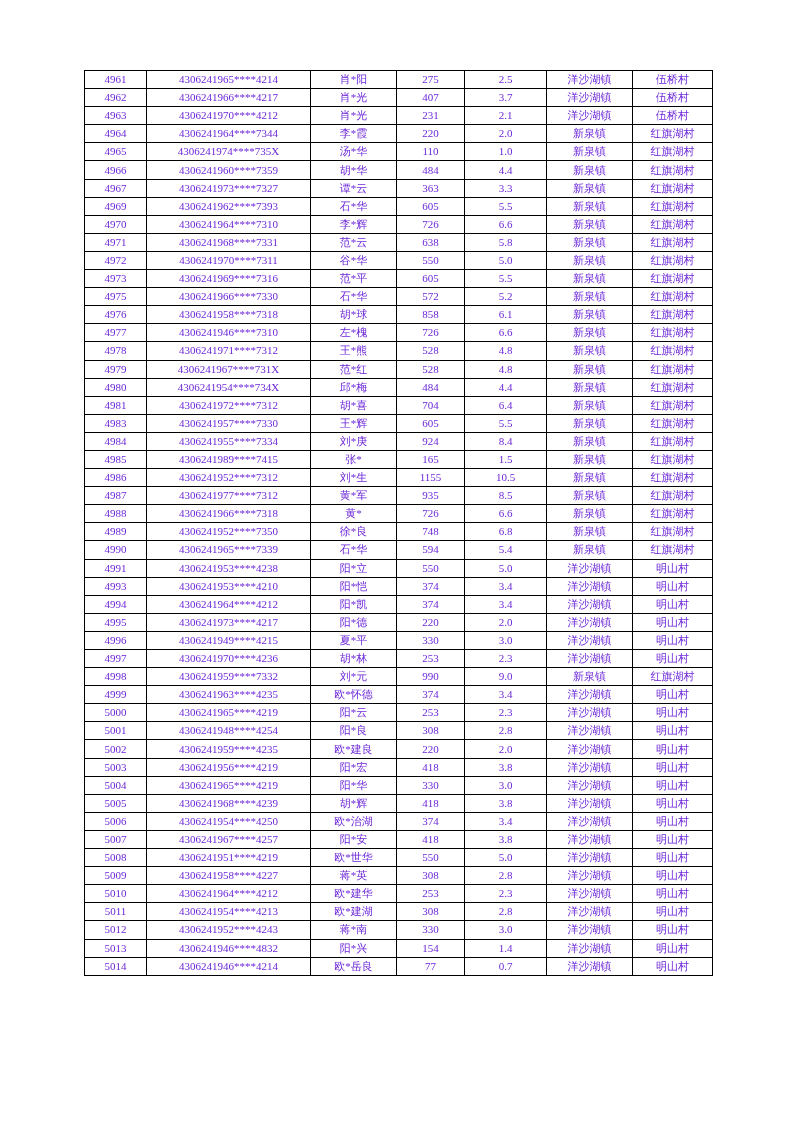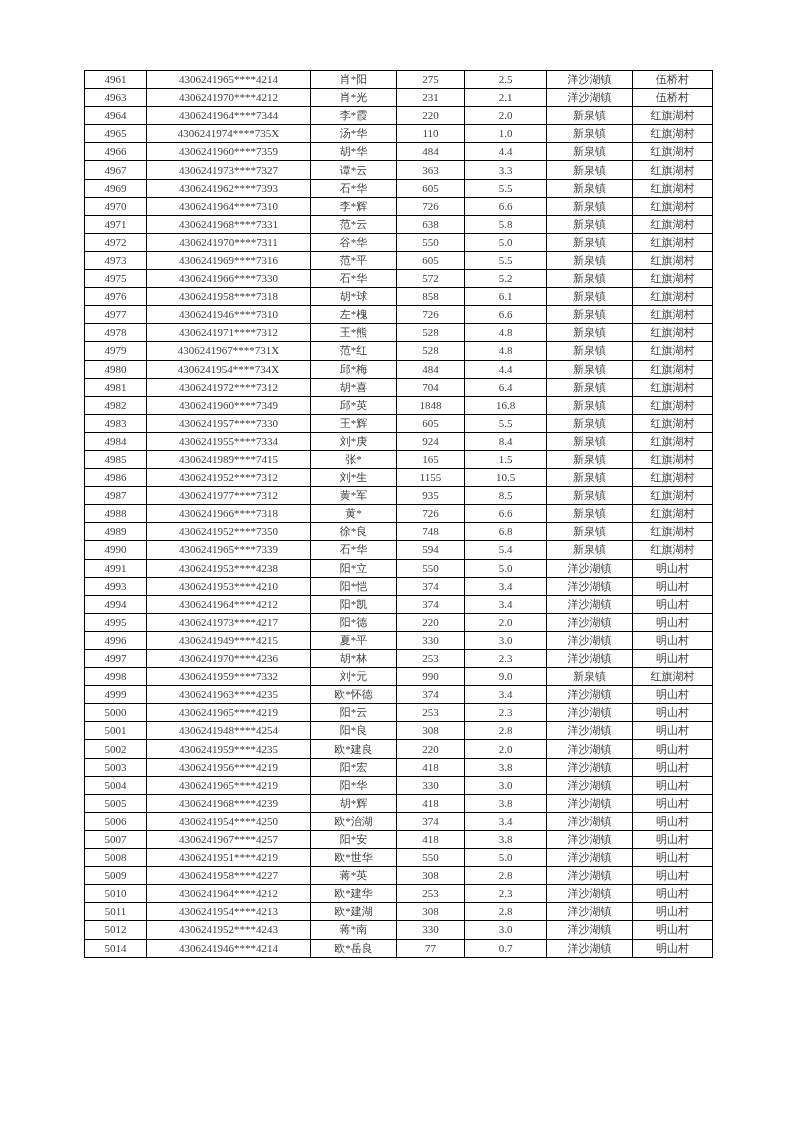--- a/index.html
+++ b/index.html
@@ -7,21 +7,21 @@
     padding: 0;
     background: #ffffff;
   }
   .page {
     position: relative;
     width: 794px;
     height: 1122px;
     background: #ffffff;
     overflow: hidden;
     font-family: "Liberation Serif", "DejaVu Serif", serif;
-    color: #404040;
+    color: #6d28d9;
   }
   table.data-table {
     position: absolute;
     left: 84px;
     top: 70px;
     border-collapse: collapse;
     table-layout: fixed;
     width: 628px;
   }
   table.data-table td {
@@ -61,20 +61,29 @@
         <tr>
           <td>4961</td>
           <td>4306241965****4214</td>
           <td>肖*阳</td>
           <td>275</td>
           <td>2.5</td>
           <td>洋沙湖镇</td>
           <td>伍桥村</td>
         </tr>
         <tr>
+          <td>4962</td>
+          <td>4306241966****4217</td>
+          <td>肖*光</td>
+          <td>407</td>
+          <td>3.7</td>
+          <td>洋沙湖镇</td>
+          <td>伍桥村</td>
+        </tr>
+        <tr>
           <td>4963</td>
           <td>4306241970****4212</td>
           <td>肖*光</td>
           <td>231</td>
           <td>2.1</td>
           <td>洋沙湖镇</td>
           <td>伍桥村</td>
         </tr>
         <tr>
           <td>4964</td>
@@ -214,29 +223,20 @@
         <tr>
           <td>4981</td>
           <td>4306241972****7312</td>
           <td>胡*喜</td>
           <td>704</td>
           <td>6.4</td>
           <td>新泉镇</td>
           <td>红旗湖村</td>
         </tr>
         <tr>
-          <td>4982</td>
-          <td>4306241960****7349</td>
-          <td>邱*英</td>
-          <td>1848</td>
-          <td>16.8</td>
-          <td>新泉镇</td>
-          <td>红旗湖村</td>
-        </tr>
-        <tr>
           <td>4983</td>
           <td>4306241957****7330</td>
           <td>王*辉</td>
           <td>605</td>
           <td>5.5</td>
           <td>新泉镇</td>
           <td>红旗湖村</td>
         </tr>
         <tr>
           <td>4984</td>
@@ -484,20 +484,29 @@
         <tr>
           <td>5012</td>
           <td>4306241952****4243</td>
           <td>蒋*南</td>
           <td>330</td>
           <td>3.0</td>
           <td>洋沙湖镇</td>
           <td>明山村</td>
         </tr>
         <tr>
+          <td>5013</td>
+          <td>4306241946****4832</td>
+          <td>阳*兴</td>
+          <td>154</td>
+          <td>1.4</td>
+          <td>洋沙湖镇</td>
+          <td>明山村</td>
+        </tr>
+        <tr>
           <td>5014</td>
           <td>4306241946****4214</td>
           <td>欧*岳良</td>
           <td>77</td>
           <td>0.7</td>
           <td>洋沙湖镇</td>
           <td>明山村</td>
         </tr>
       </tbody>
   </table>

